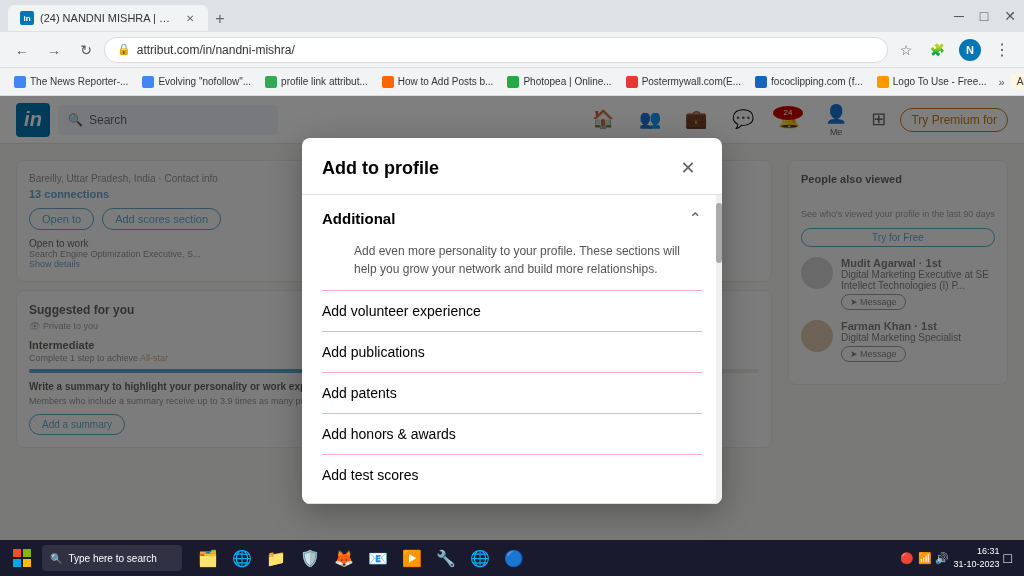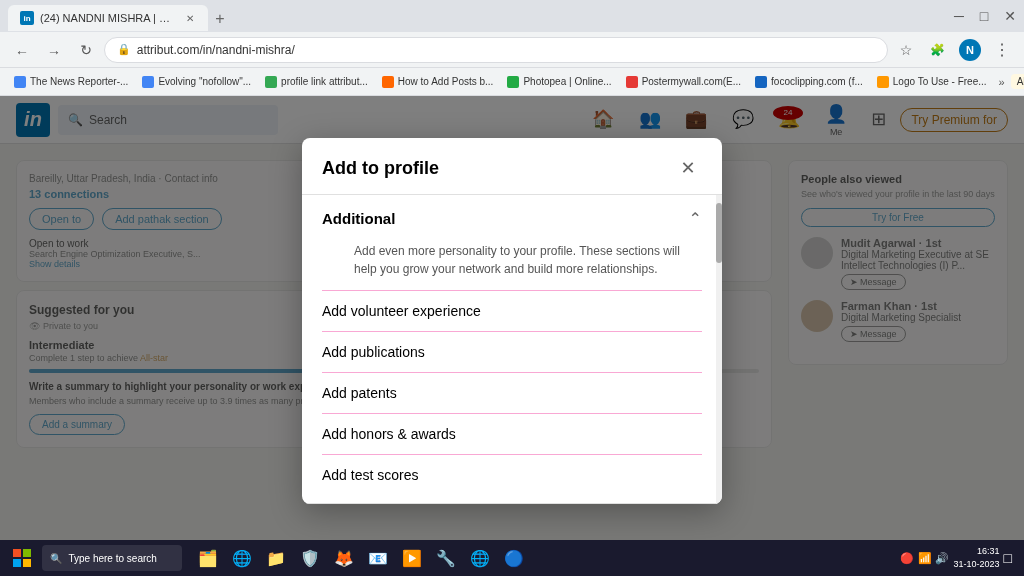--- a/index.html
+++ b/index.html
@@ -662,42 +662,42 @@
     </div>
   </div>
 
   <div class="bg-content">
     <div class="bg-main">
       <div class="bg-card">
         <div style="font-size:10px;color:#555;margin-bottom:4px;">Bareilly, Uttar Pradesh, India · Contact info</div>
         <div class="btn-connections">13 connections</div>
         <div class="profile-actions" style="margin-top:8px;">
           <button class="btn-outline">Open to</button>
-          <button class="btn-outline">Add pathak section</button>
+          <button class="btn-outline">Add scores section</button>
         </div>
         <div style="font-size:10px;margin-top:4px;">Open to work</div>
         <div style="font-size:9px;color:#555;">Search Engine Optimization Executive, S...</div>
         <div style="font-size:9px;color:#0077b5;cursor:pointer;">Show details</div>
       </div>
       <div class="bg-card">
         <div style="font-size:12px;font-weight:bold;margin-bottom:4px;">Suggested for you</div>
         <div style="font-size:9px;color:#666;display:flex;align-items:center;gap:4px;margin-bottom:8px;">👁 Private to you</div>
         <div style="font-size:11px;font-weight:600;margin-bottom:2px;">Intermediate</div>
         <div style="font-size:9px;color:#555;margin-bottom:6px;">Complete 1 step to achieve <span style="color:#c37d16;">All-star</span></div>
         <div style="background:#e0e0e0;height:4px;border-radius:2px;margin-bottom:8px;">
           <div style="background:#0077b5;width:60%;height:100%;border-radius:2px;"></div>
         </div>
         <div style="font-size:10px;font-weight:600;margin-bottom:4px;">Write a summary to highlight your personality or work experience</div>
         <div style="font-size:9px;color:#555;margin-bottom:8px;">Members who include a summary receive up to 3.9 times as many profile views.</div>
         <button class="btn-outline" style="font-size:10px;">Add a summary</button>
       </div>
     </div>
     <div class="bg-right">
       <div class="people-card">
-        <div style="font-size:11px;font-weight:bold;margin-bottom:4px;">People also viewed</div>
+        <div style="font-size:11px;font-weight:bold;margin-bottom:24px;">People also viewed</div>
         <div style="font-size:9px;color:#666;margin-bottom:8px;">See who's viewed your profile in the last 90 days</div>
         <button style="border:1px solid #0077b5;color:#0077b5;background:white;border-radius:14px;padding:3px 10px;font-size:10px;cursor:pointer;width:100%;margin-bottom:10px;">Try for Free</button>
         <div class="people-item">
           <div class="avatar-circle"></div>
           <div class="people-text">
             <div class="people-name">Mudit Agarwal · 1st</div>
             <div>Digital Marketing Executive at SE Intellect Technologies (I) P...</div>
             <button style="border:1px solid #666;color:#333;background:white;border-radius:12px;padding:2px 8px;font-size:9px;cursor:pointer;margin-top:3px;">➤ Message</button>
           </div>
         </div>

